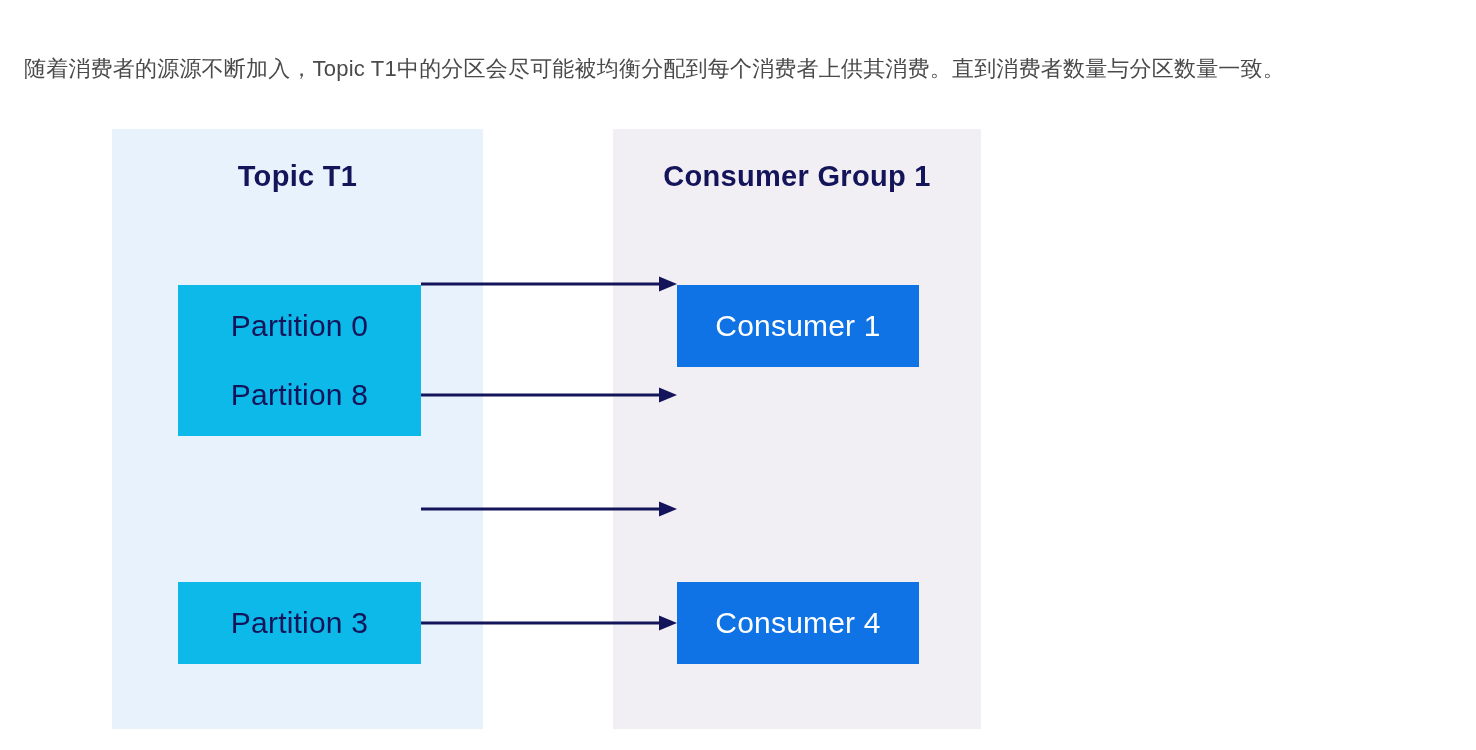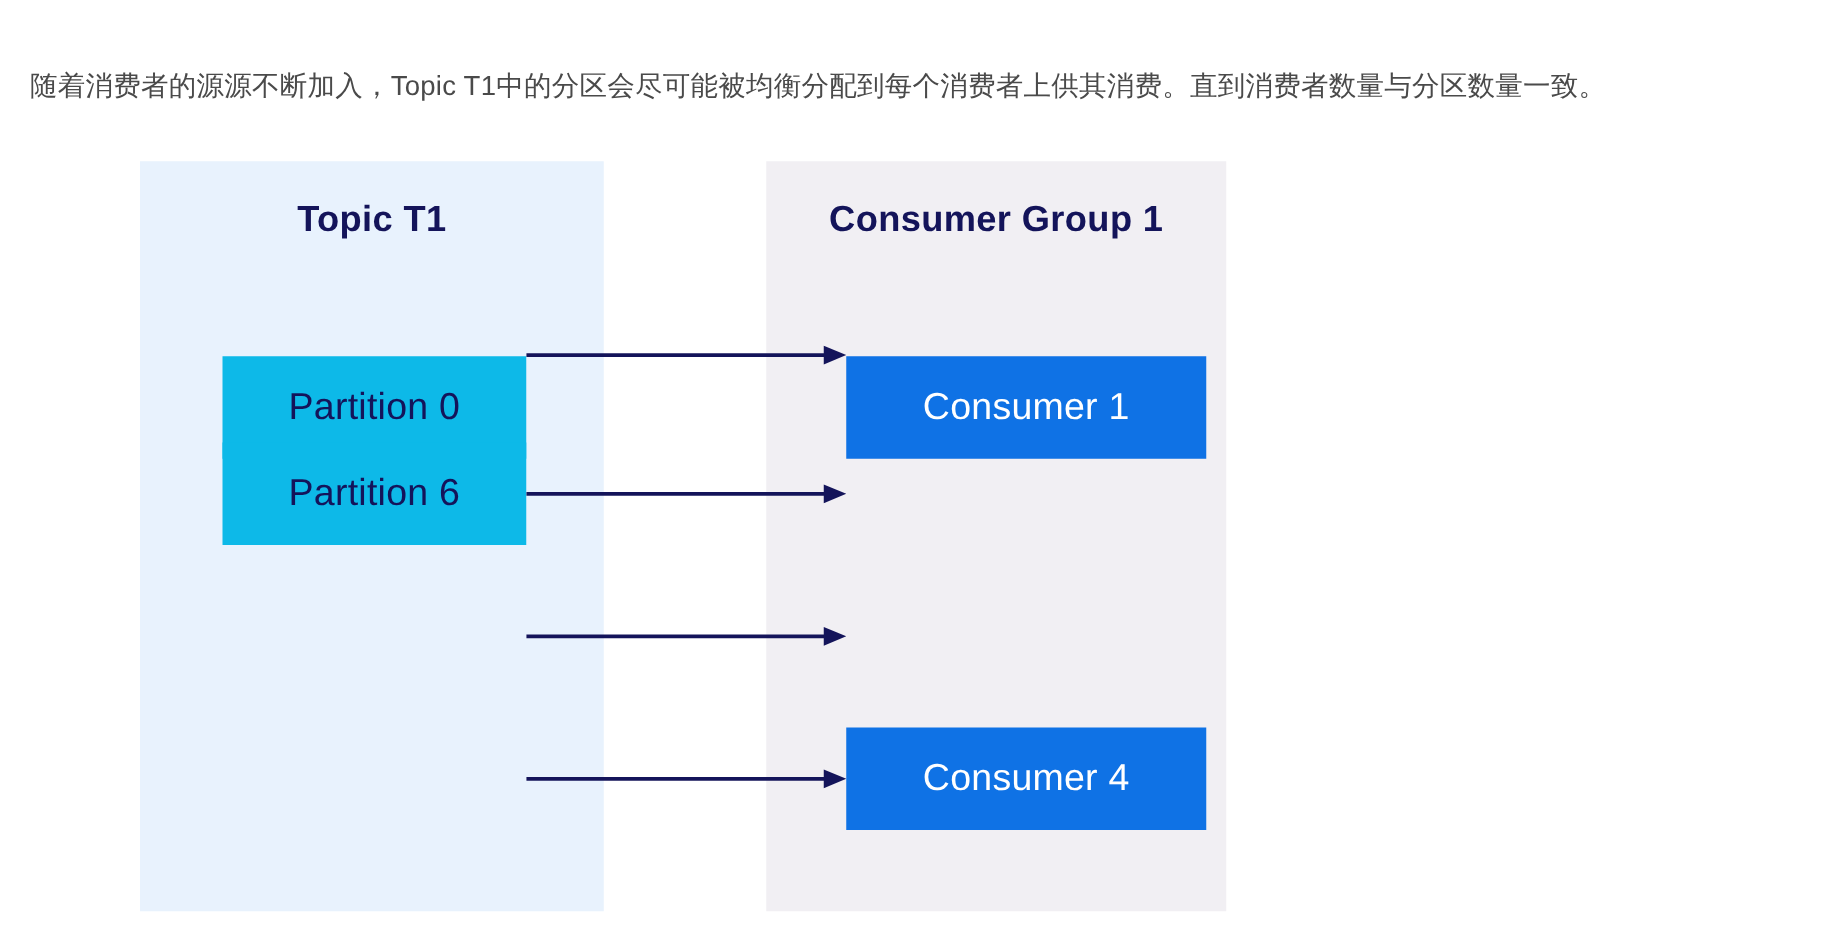--- a/index.html
+++ b/index.html
@@ -78,21 +78,21 @@
     box-sizing: border-box;
   }
   .node-partition {
     left: 178px;
     width: 243px;
     background: #0db9e8;
     color: #14145a;
   }
   .node-consumer {
     left: 677px;
-    width: 288px;
+    width: 242px;
     background: #0f72e5;
     color: #ffffff;
   }
 
   .row-0 { top: 137px; margin-top: 42px; }
   .row-1 { top: 248px; }
   .row-2 { top: 362px; }
   .row-3 { top: 476px; }
 
   
@@ -118,21 +118,22 @@
 
   <div class="panel panel-topic">
     <div class="panel-title">Topic T1</div>
   </div>
 
   <div class="panel panel-group">
     <div class="panel-title">Consumer Group 1</div>
   </div>
 
   <div class="node node-partition row-0">Partition 0</div>
-  <div class="node node-partition row-1">Partition 6</div>
+  <div class="node node-partition row-1">Partition 8</div>
+  <div class="node node-partition row-3">Partition 3</div>
 
   <div class="node node-consumer row-0">Consumer 1</div>
   <div class="node node-consumer row-3">Consumer 4</div>
 
   <div class="arrow arrow-0">
     <svg width="256" height="16" viewBox="0 0 256 16">
       <line x1="0" y1="8" x2="240" y2="8" stroke="#14145a" stroke-width="3"></line>
       <polygon points="238,0.5 256,8 238,15.5" fill="#14145a"></polygon>
     </svg>
   </div>

